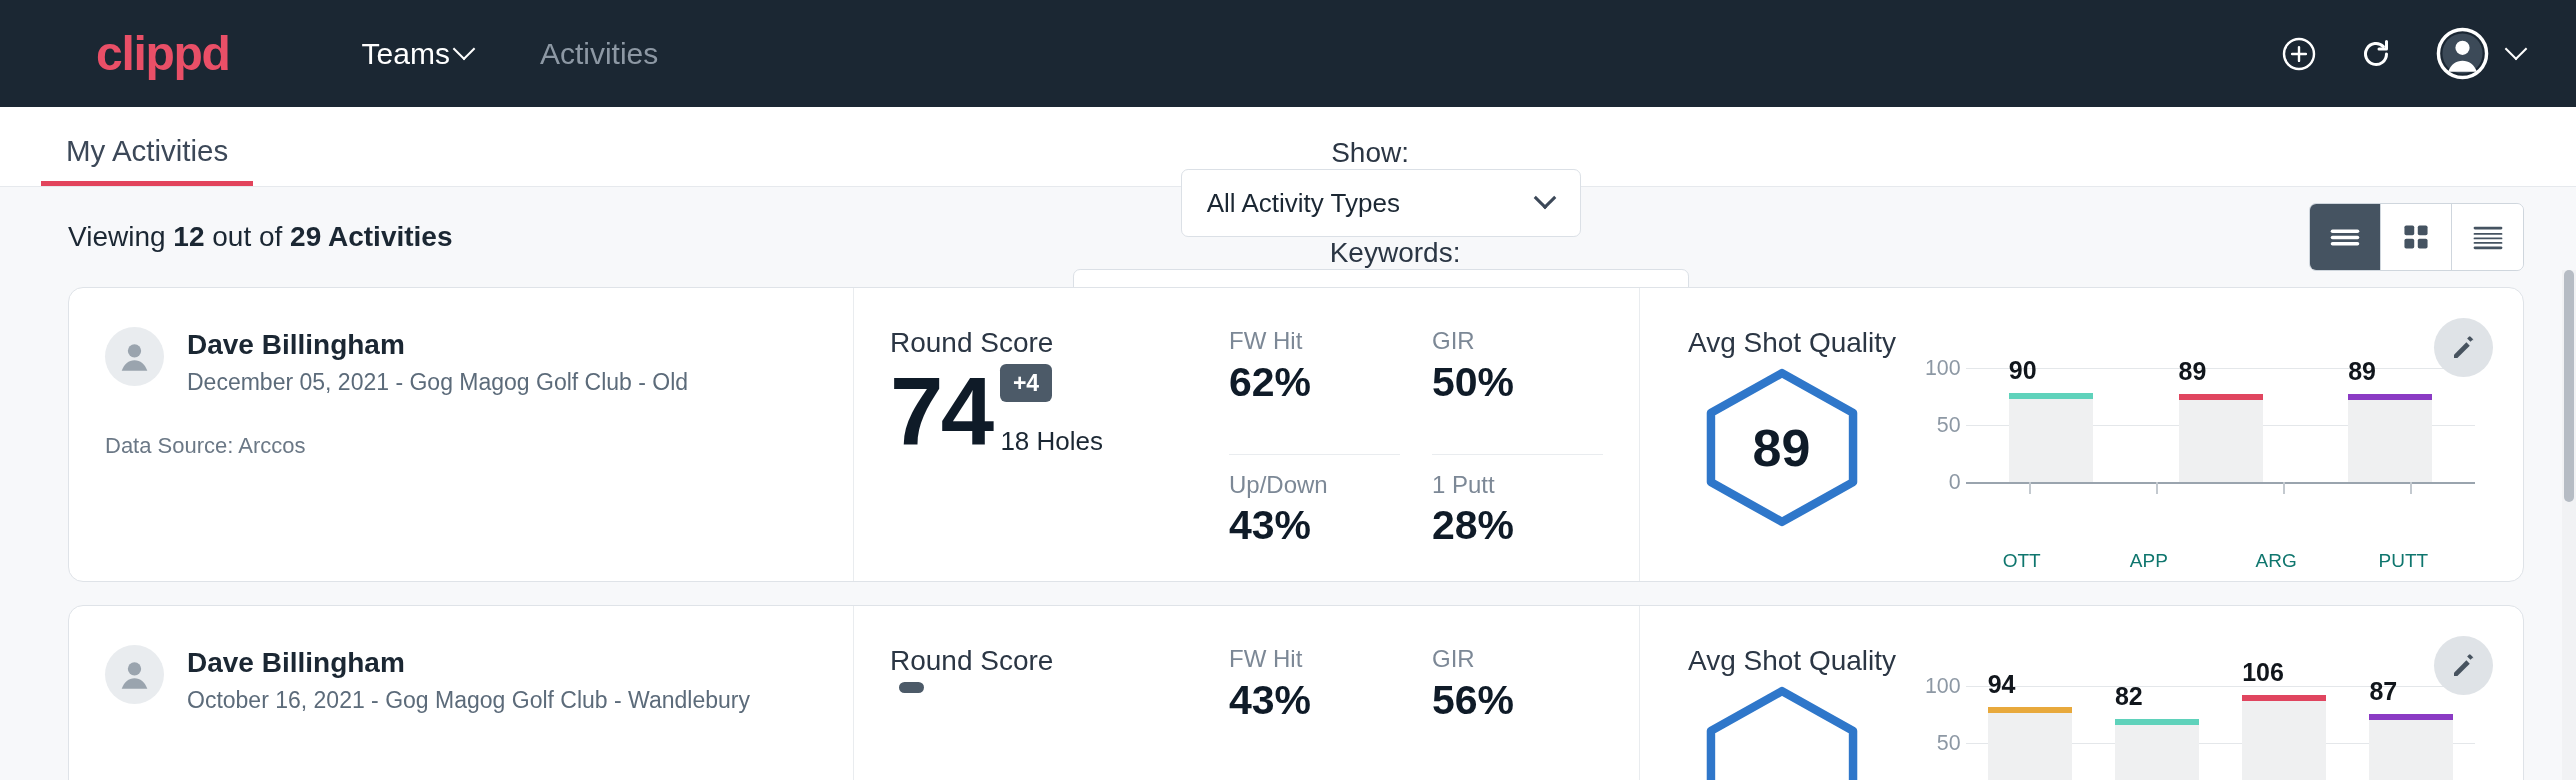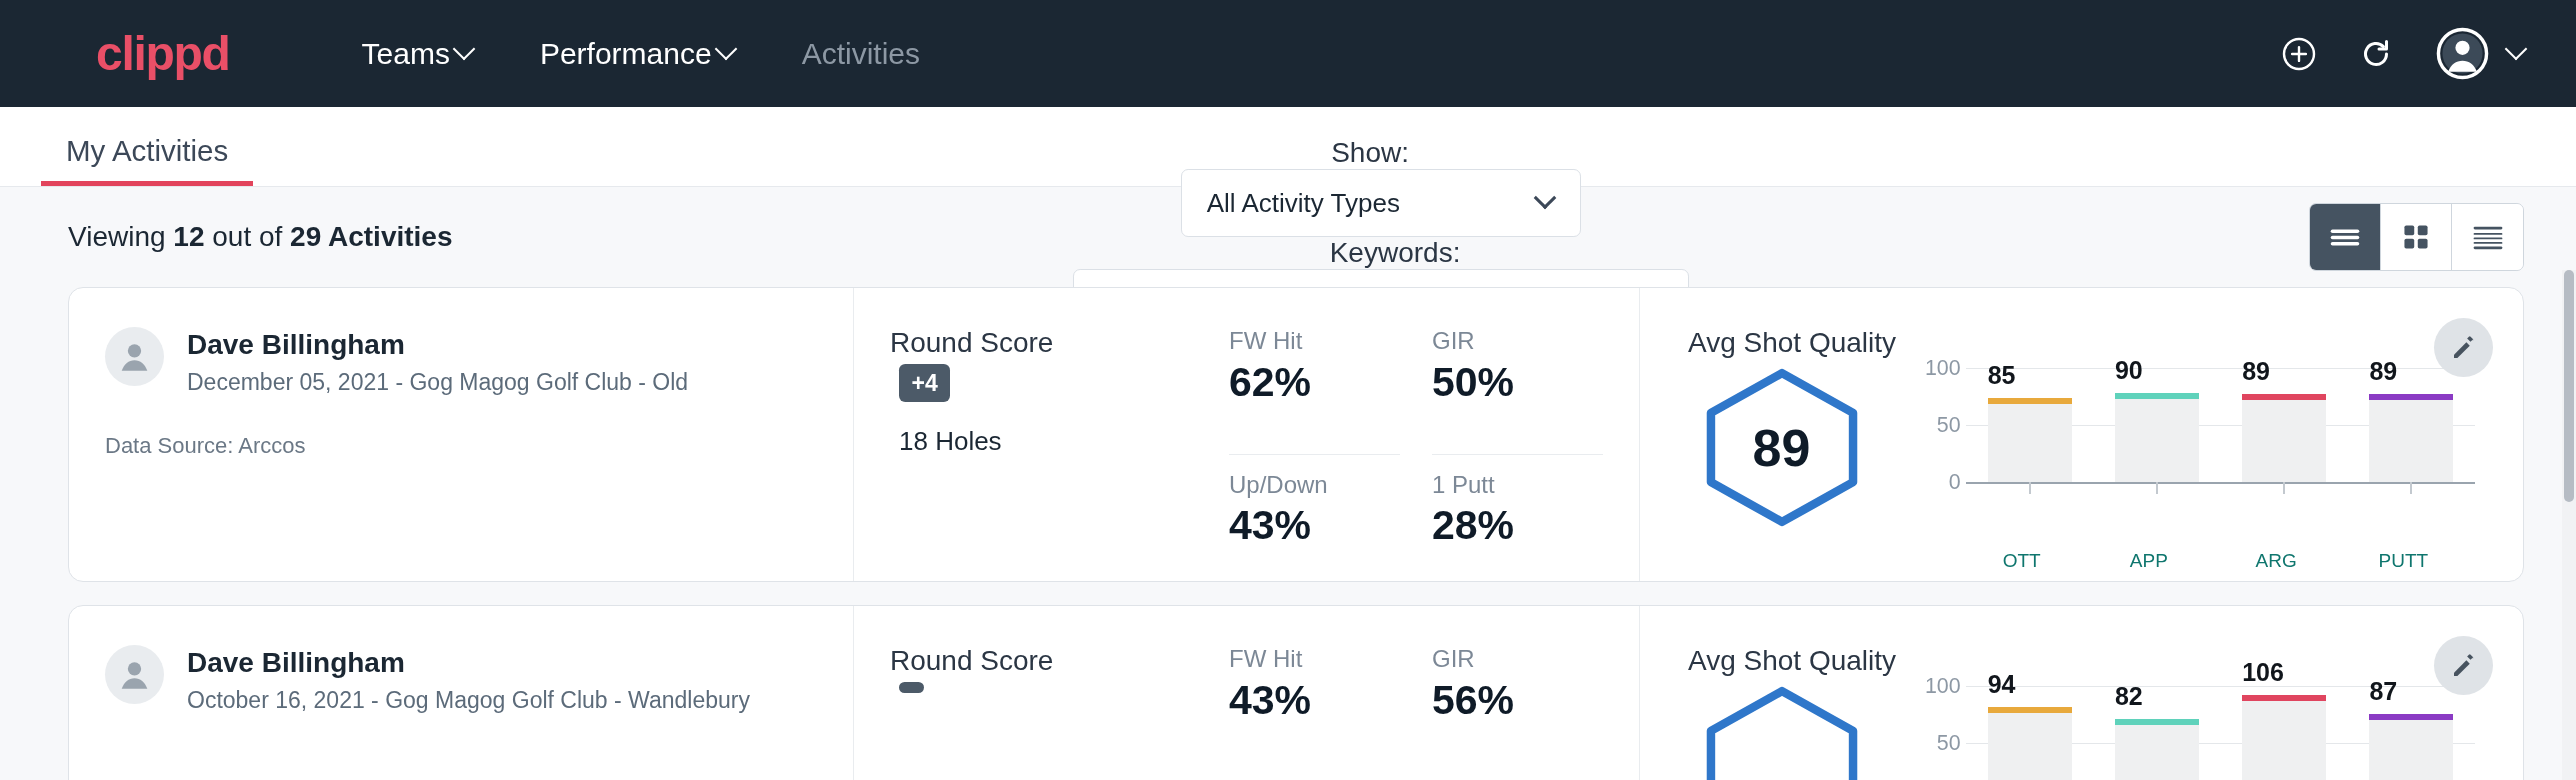--- a/index.html
+++ b/index.html
@@ -264,24 +264,20 @@
 <body>
 
 <div class="topnav">
   <div class="logo">clippd</div>
 
   <div class="nav-items">
     <div class="nav-item">
       <span>Teams</span>
       <span class="chev"></span>
     </div>
-    <div class="nav-item">
-      <span>Performance</span>
-      <span class="chev"></span>
-    </div>
     <div class="nav-item muted">
       <span>Activities</span>
     </div>
   </div>
 
   <div class="nav-right">
     <div class="icon-btn">
       <svg width="36" height="36" viewBox="0 0 24 24">
         <circle cx="12" cy="12" r="10" fill="none" stroke="#ffffff" stroke-width="1.6"></circle>
         <path d="M12 7.4v9.2M7.4 12h9.2" stroke="#ffffff" stroke-width="1.6" stroke-linecap="round"></path>
@@ -369,20 +365,21 @@
           <div class="who-name">Dave Billingham</div>
           <div class="who-sub">December 05, 2021 - Gog Magog Golf Club - Old</div>
         </div>
       </div>
       <div class="src">Data Source: Arccos</div>
     </div>
 
     <div class="col-score">
       <div class="sec-label">Round Score</div>
       <div class="score-row">
+        <div class="score-num">74</div>
         <div class="score-side">
           <div class="badge">+4</div>
           <div class="holes">18 Holes</div>
         </div>
       </div>
     </div>
 
     <div class="col-stats">
       <div class="stat-cell top">
         <div class="stat-k">FW Hit</div>
@@ -419,26 +416,20 @@
             <div class="ytick" style="top:0">100</div>
             <div class="ytick" style="top:50%">50</div>
             <div class="ytick" style="top:100%">0</div>
           </div>
           <div class="plot">
             <div class="grid-line" style="top:0"></div>
             <div class="grid-line" style="top:50%"></div>
             <div class="grid-line base" style="top:100%"></div>
             <div class="bars">
               <div class="barcell">
-                <div class="bar" style="height:74%">
-                  <div class="bar-cap" style="background:#e8a93c"></div>
-                  <div class="bar-val">85</div>
-                </div>
-              </div>
-              <div class="barcell">
                 <div class="bar" style="height:78.3%">
                   <div class="bar-cap" style="background:#5fd2bb"></div>
                   <div class="bar-val">90</div>
                 </div>
               </div>
               <div class="barcell">
                 <div class="bar" style="height:77.4%">
                   <div class="bar-cap" style="background:#e0455f"></div>
                   <div class="bar-val">89</div>
                 </div>

